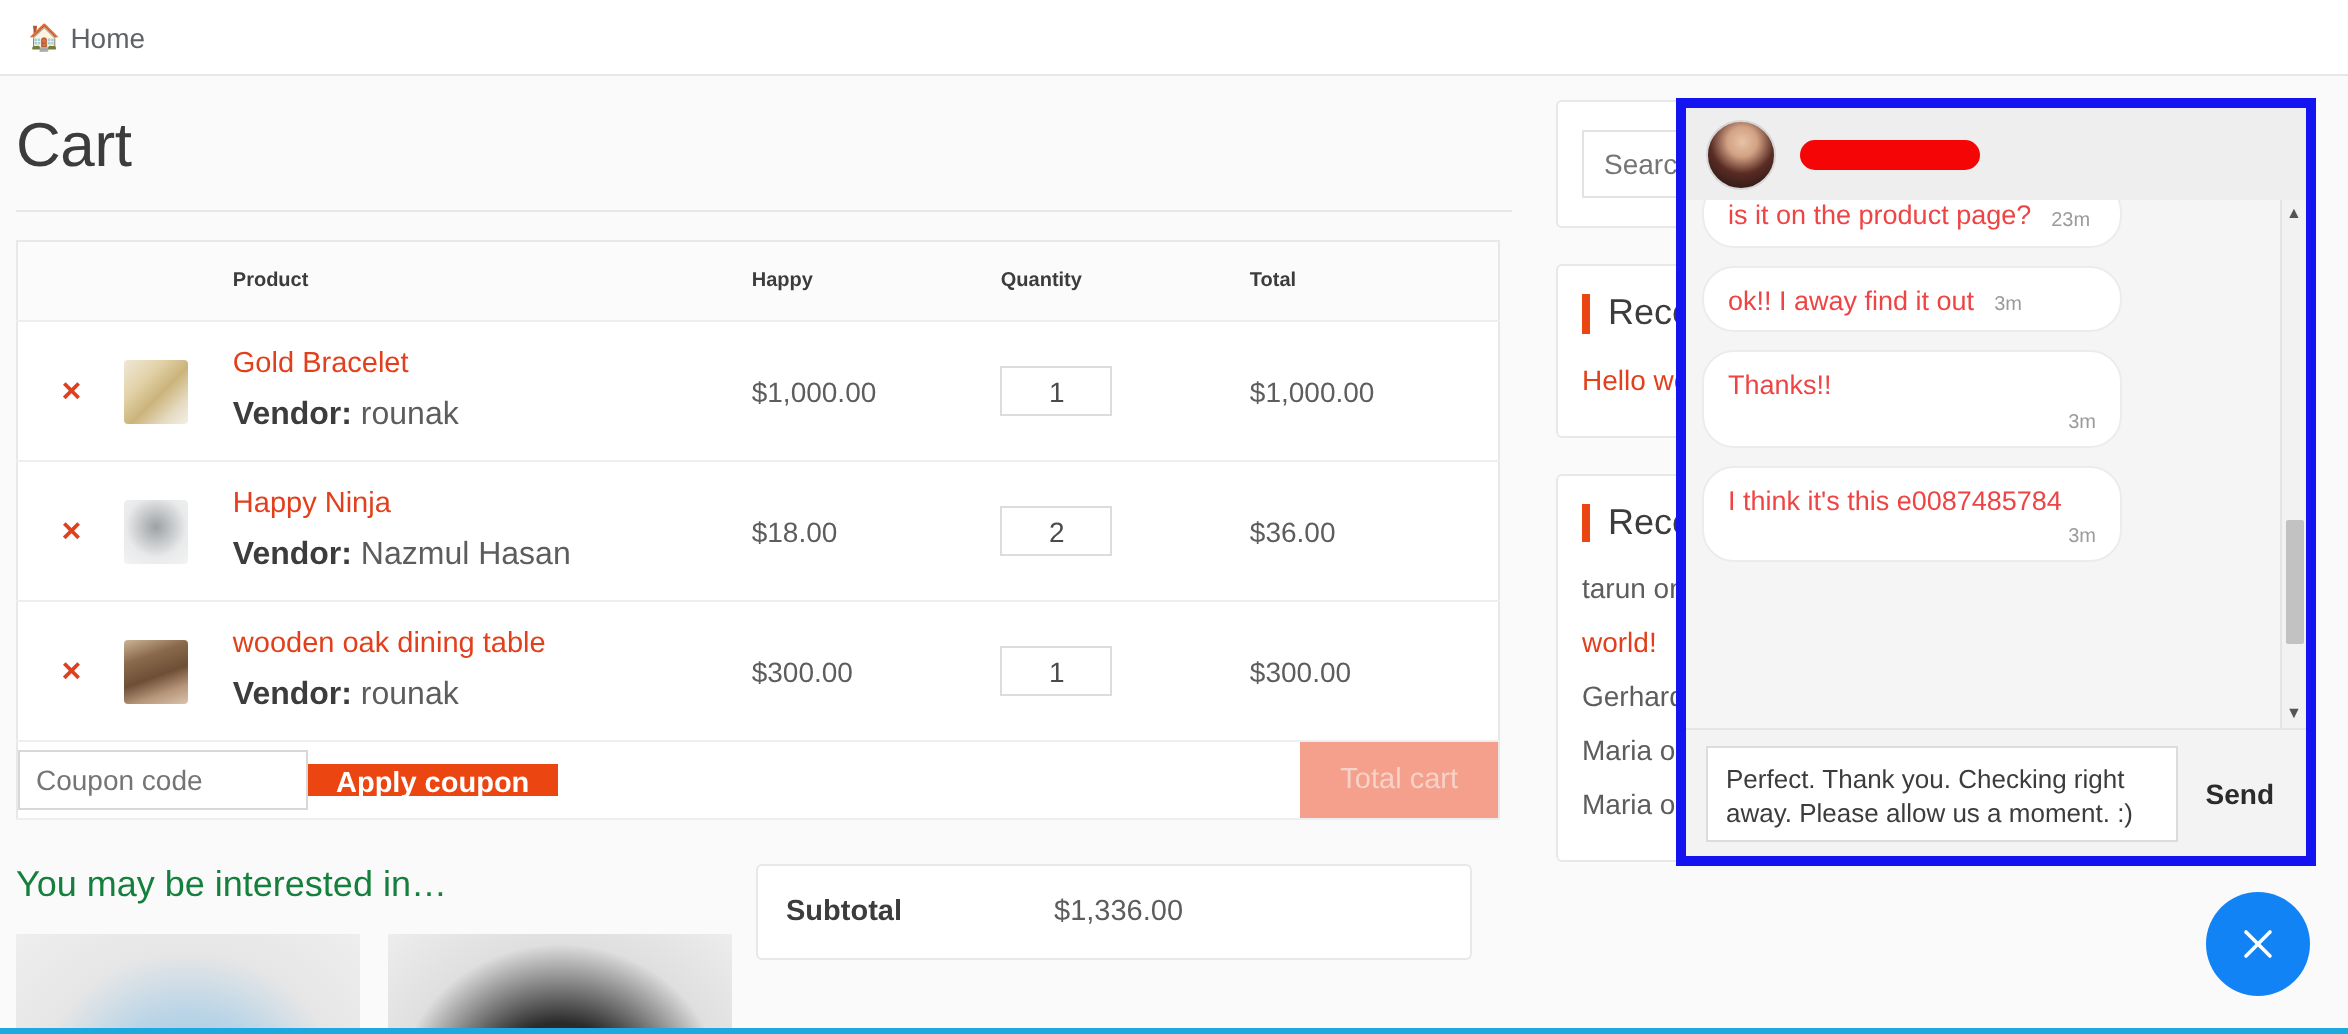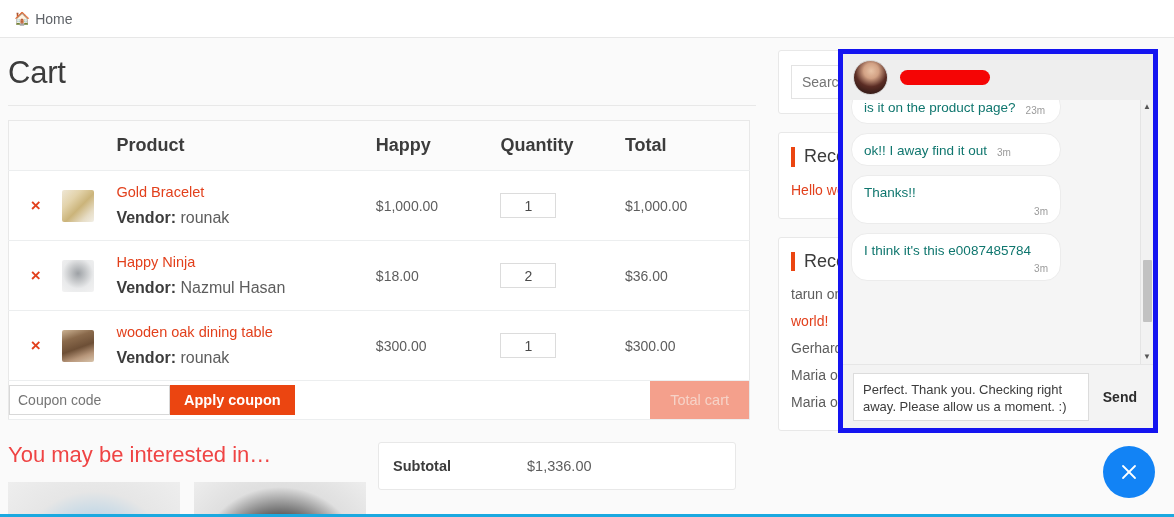--- a/index.html
+++ b/index.html
@@ -25,21 +25,21 @@
   
   .main-col { position: absolute; top: 38px; left: 8px; width: 748px; }
   .page-title { font-size: 31px; font-weight: 400; color: #3c3c3c; margin: 17px 0 14px 0; letter-spacing: -0.2px;}
   .title-rule { border-top: 1px solid #e8e8e8; margin-bottom: 0; }
 
   table.cart {
     width: 742px; border-collapse: collapse; background: #fff;
     border: 1px solid #e8e8e8; border-radius: 3px; margin-top: 14px;
   }
   table.cart th {
-    font-size: 18px; font-weight: bold; color: #3c3c3c;
+    font-size: 10px; font-weight: bold; color: #3c3c3c;
     padding: 14px 0; text-align: left; border-bottom: 1px solid #eceeef;
     background: #fbfbfb;
   }
   table.cart td {
     padding: 0; border-bottom: 1px solid #eceeef; font-size: 14px;
     color: #5d5d5d; vertical-align: middle;
   }
   .c-remove { width: 52px; text-align: center !important; }
   .c-thumb  { width: 52px; }
   .c-prod   { width: 250px; }
@@ -64,39 +64,39 @@
   .qty-input {
     width: 56px; height: 25px; border: 1px solid #dcdcdc; background: #fff;
     text-align: center; font-size: 14px; color: #4a4a4a;
     font-family: "Liberation Sans", sans-serif;
   }
 
   .coupon-row td { padding: 12px 10px; border-bottom: none; }
   .coupon-wrap { display: flex; align-items: center; justify-content: space-between; }
   .coupon-left { display: flex; align-items: center; }
   .coupon-input {
-    width: 161px; height: 30px; border: 1px solid #d8d8d8; background: #fff;
+    width: 145px; height: 30px; border: 1px solid #d8d8d8; background: #fff;
     padding: 0 8px; font-size: 14px; color: #5d5d5d;
     font-family: "Liberation Sans", sans-serif;
   }
   .btn-apply {
-    height: 30px; background: #eb4511; color: #fff; border: none;
+    height: 16px; background: #eb4511; color: #fff; border: none;
     padding: 2px 14px; font-size: 14.5px; font-weight: bold; cursor: pointer;
     font-family: "Liberation Sans", sans-serif;
   }
   .btn-update {
     height: 38px; background: #f4a08c; color: #f6d3c8; border: none;
     padding: 0 20px; font-size: 14.5px; cursor: default;
     font-family: "Liberation Sans", sans-serif;
   }
 
   
   .lower { display: flex; margin-top: 22px; }
   .upsell { width: 370px; }
-  .sec-head { font-size: 22px; font-weight: 400; color: #ef4444; margin: 0 0 14px 0; }
+  .sec-head { font-size: 18px; font-weight: 400; color: #15803d; margin: 0 0 14px 0; }
   .upsell-grid { display: flex; gap: 14px; }
   .upsell-card { width: 172px; height: 74px; overflow: hidden; }
   .upsell-img { width: 172px; height: 110px; }
   .upsell-img.lightblue { background:
       radial-gradient(ellipse at 50% 70%, #9fc5dd 0%, #b9d4e6 34%, #e6e6e6 62%, #eeeeee 100%); }
   .upsell-img.black { background:
       radial-gradient(ellipse at 50% 70%, #1d1d1d 0%, #2b2b2b 30%, #dfdfdf 66%, #ededed 100%); }
 
   .totals { width: 372px; }
   .totals-box { width: 358px; border: 1px solid #e8e8e8; background: #fff; border-radius: 3px; }
@@ -143,21 +143,21 @@
   .chat-name-redaction {
     width: 90px; height: 15px; background: #f50505; border-radius: 8px; margin-left: 12px;
   }
   .chat-body {
     flex: 1 1 auto; position: relative; overflow: hidden; background: #f5f5f5;
     padding: 4px 8px 0 8px;
   }
   .msg { border-radius: 16px; padding: 8px 12px 6px 12px; margin-bottom: 9px; max-width: 210px; position: relative; }
   .msg.them { background: #ffffff; border: 1px solid #ececec; }
   .msg.me { background: #05bcd4; color: #fff; margin-left: auto; max-width: 205px; }
-  .msg-text { font-size: 13.5px; line-height: 1.3; color: #0f766e; }
+  .msg-text { font-size: 13.5px; line-height: 1.3; color: #ef4444; }
   .msg.me .msg-text { color: #ffffff; font-weight: bold; padding-right: 48px; }
   .msg-time { font-size: 10px; color: #9b9b9b; text-align: right; margin-top: 4px; }
   .msg.me .msg-time { color: #d6f6fa; position: absolute; right: 12px; bottom: 9px; margin: 0; }
   .msg.clipped { margin-top: -14px; }
   .row-inline { display: flex; align-items: flex-end; gap: 10px; }
   .row-inline .msg-time { margin: 0 0 1px 0; }
 
   .chat-scroll {
     position: absolute; right: 0; top: 0; width: 13px; height: 100%;
     background: #f2f2f2; border-left: 1px solid #e4e4e4;

